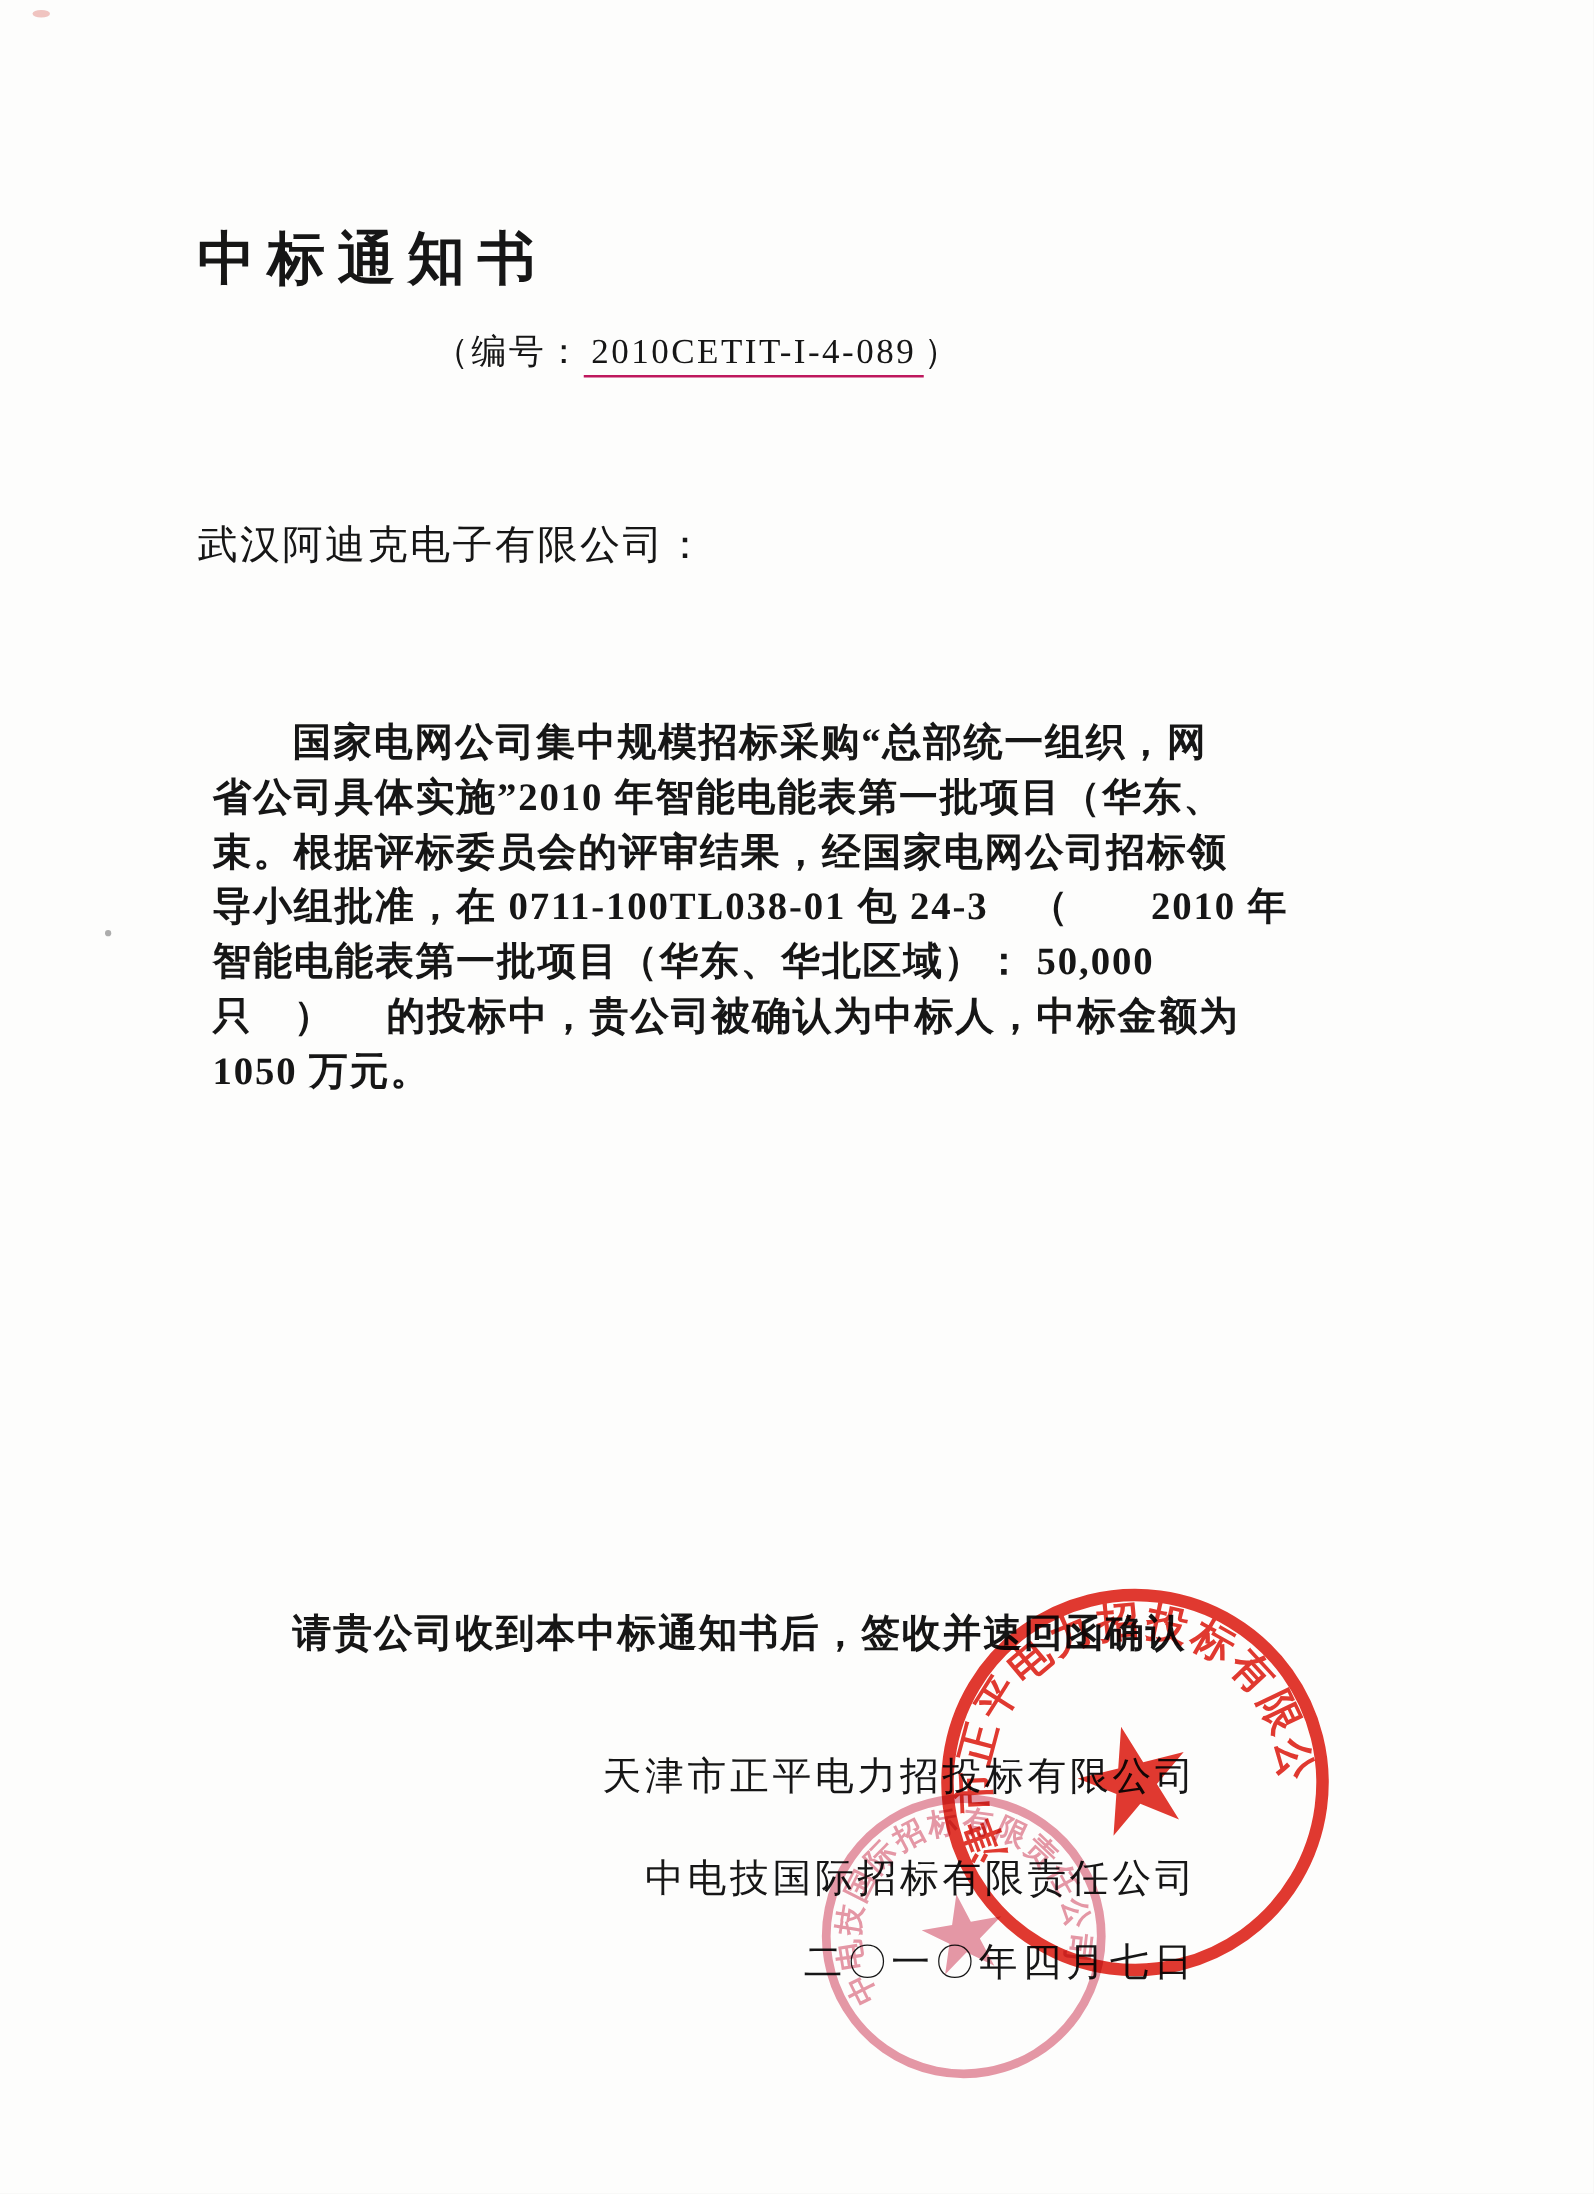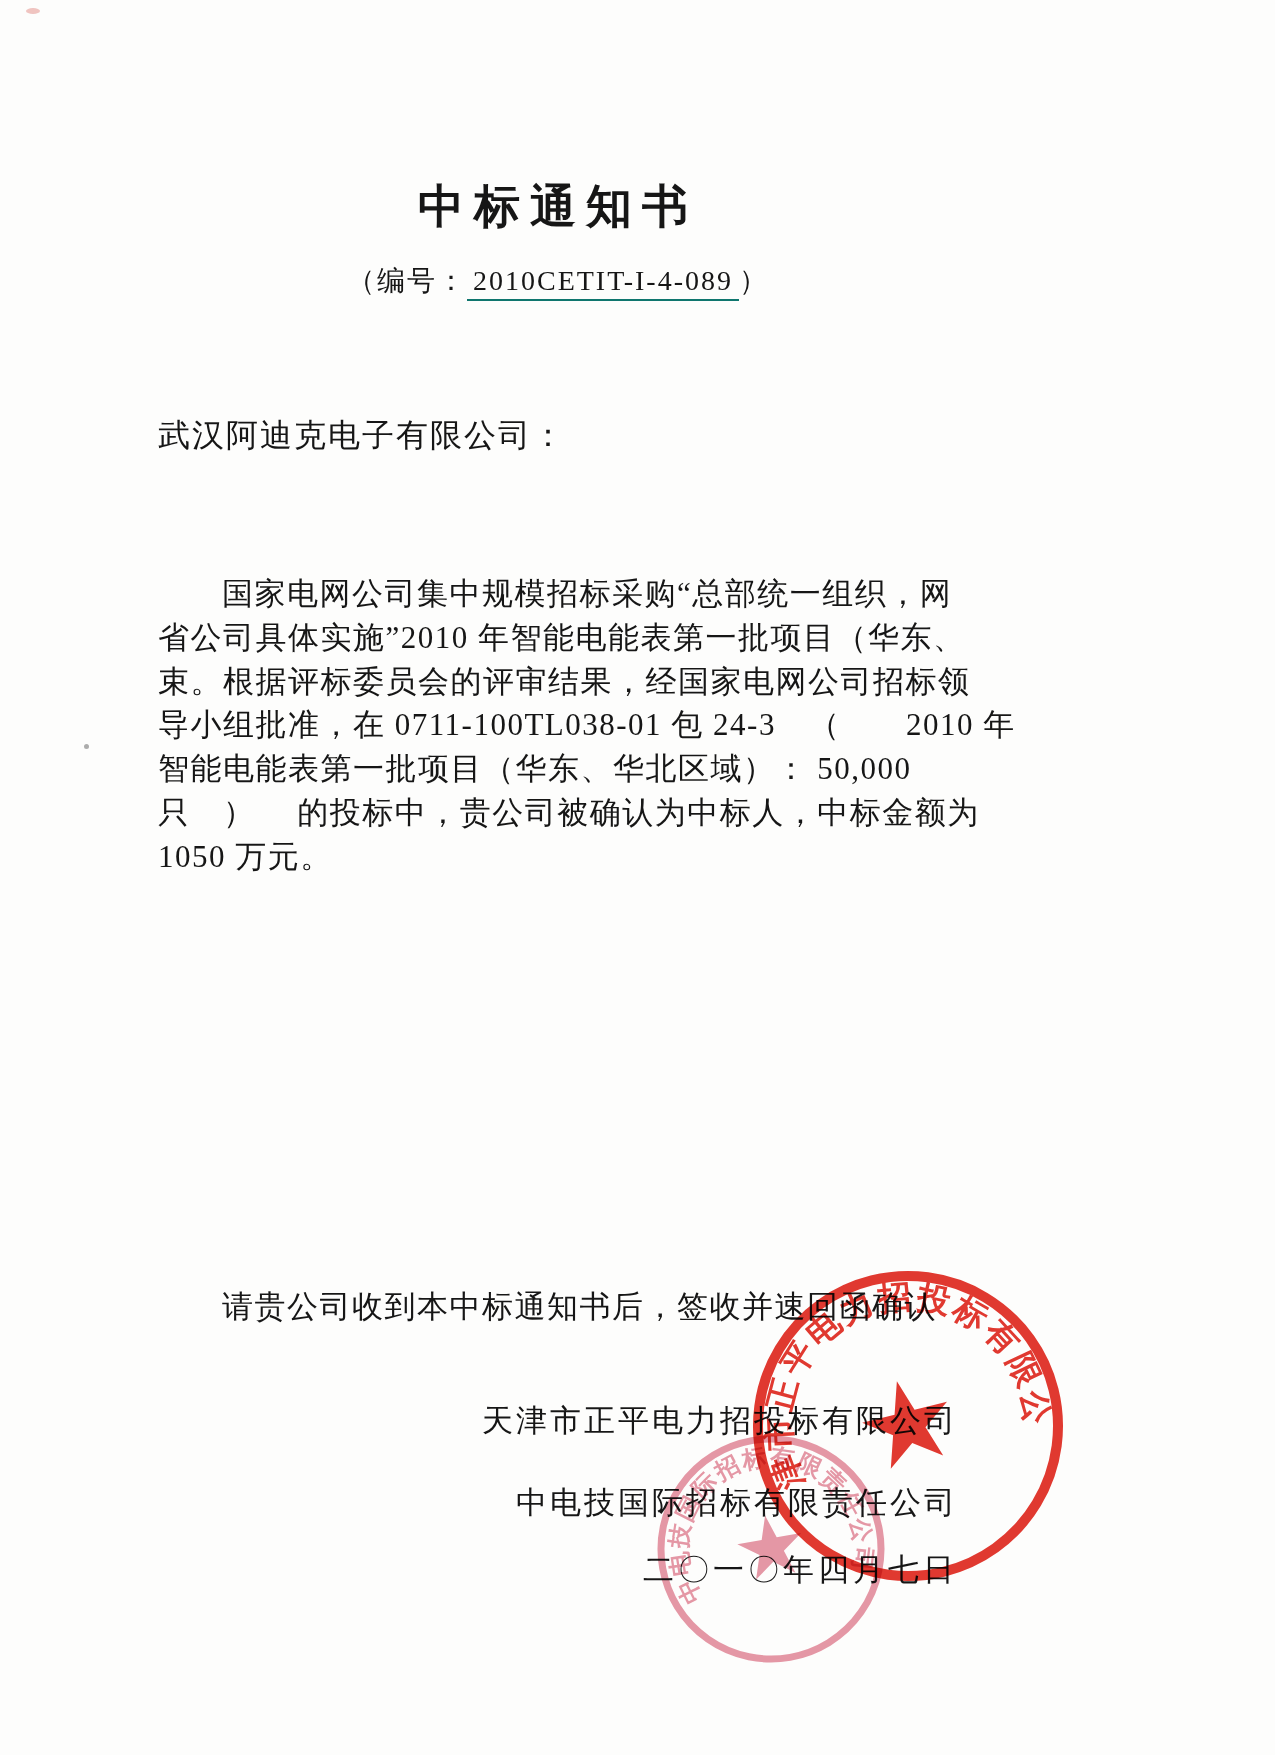--- a/index.html
+++ b/index.html
@@ -5,31 +5,31 @@
   html,body{margin:0;padding:0;}
   body{width:1275px;height:1755px;background:#efefef;}
   .page{
     position:relative;width:1275px;height:1755px;background:#fdfdfc;
     font-family:"Liberation Serif","DejaVu Serif",serif;color:#161616;
     overflow:hidden;
   }
   .content{position:absolute;left:158px;top:0;width:800px;height:100%;}
   .doc-title{
     position:absolute;top:176px;left:0;width:100%;margin:0;
-    text-align:center;font-size:46px;font-weight:bold;letter-spacing:10px;
+    text-align:left;font-size:46px;font-weight:bold;letter-spacing:10px;
   }
   .docnum{
     position:absolute;top:262px;left:0;width:100%;
     text-align:center;font-size:28px;letter-spacing:2px;
   }
-  .docnum .code{border-bottom:2px solid #0f766e;padding:0 6px 3px 6px;}
+  .docnum .code{border-bottom:2px solid #be185d;padding:0 6px 3px 6px;}
   .addressee{
     position:absolute;top:414px;left:0;font-size:32px;letter-spacing:2px;
   }
-  .para{position:absolute;left:0;width:100%;}
+  .para{position:absolute;left:12px;width:100%;font-weight:bold;}
   .para .line{
     font-size:31px;line-height:43.8px;letter-spacing:1.5px;white-space:nowrap;
   }
   .indent{padding-left:64px;}
   .p1{top:572px;}
   .p2{top:952px;}
   .p3{top:1285px;}
   .sig{
     position:absolute;left:0;width:100%;text-align:right;
     font-size:31px;letter-spacing:3px;white-space:nowrap;

